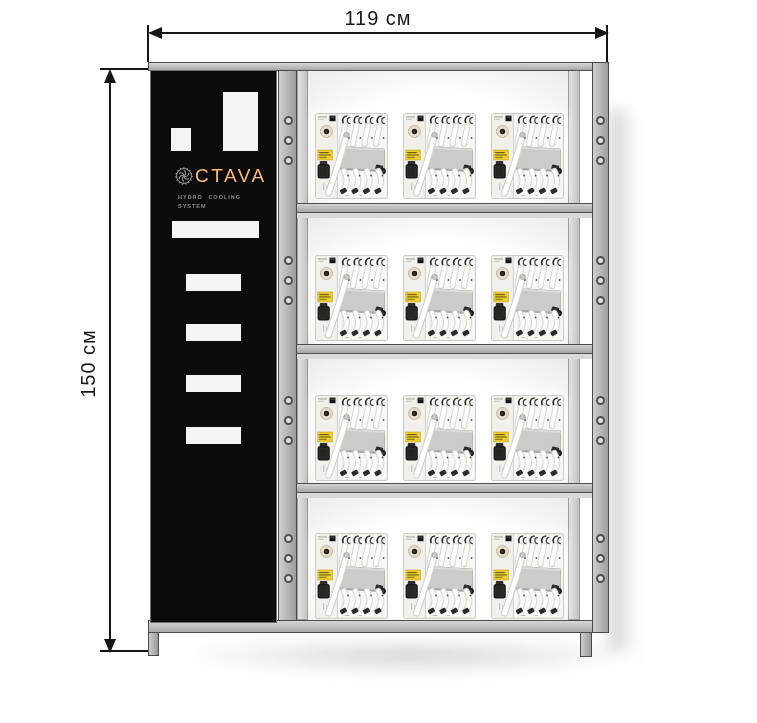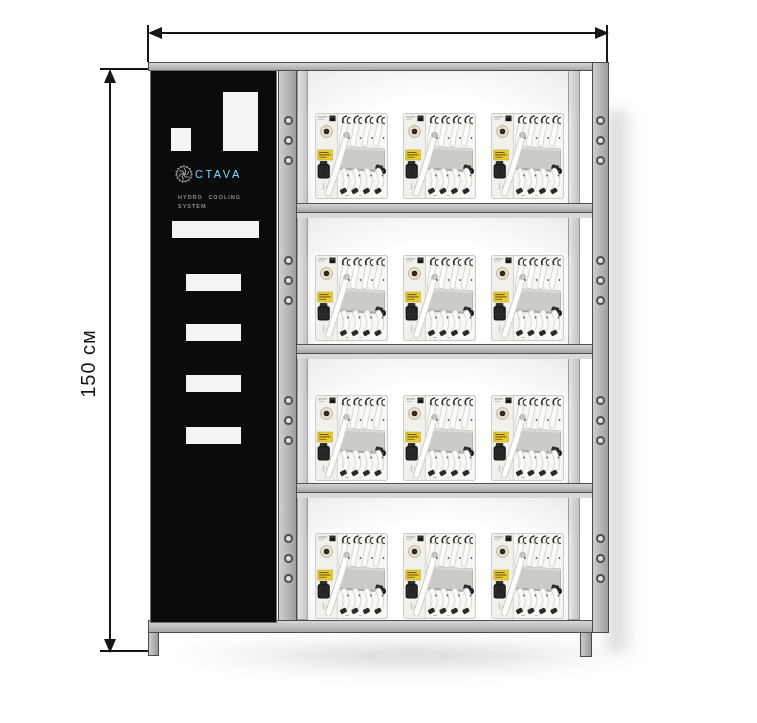--- a/index.html
+++ b/index.html
@@ -37,37 +37,38 @@
   .post-inner-right{left:568px;top:70px;width:12px;height:550px;}
   .leg{position:absolute;background:linear-gradient(to right,#cccccc,#9a9a9a);border:1px solid #4a4a4a;box-sizing:border-box;z-index:1;}
   .leg-left{left:148px;top:631px;width:11px;height:25px;}
   .leg-right{left:580px;top:631px;width:12px;height:26px;}
   .bay{position:absolute;left:297px;width:281px;z-index:1;background:radial-gradient(ellipse at 50% 60%, #ffffff 48%, #eaeaea 100%);}
   .hole{position:absolute;width:9px;height:9px;border-radius:50%;background:#dedede;border:2px solid #4f4f4f;box-sizing:border-box;z-index:6;}
   
   .panel{position:absolute;left:150px;top:70px;width:127px;height:553px;background:#0b0b0b;border:1px solid #6e6e6e;box-sizing:border-box;z-index:6;}
   .cutout{position:absolute;background:#f4f4f4;}
   .logo-row{position:absolute;left:24px;top:94px;display:flex;align-items:center;gap:2px;}
-  .logo-text{color:#7dd3fc;font-size:11px;letter-spacing:2.5px;font-weight:400;}
+  .logo-text{color:#fdba74;font-size:19px;letter-spacing:2.5px;font-weight:400;}
   .tagline{position:absolute;left:27px;top:122px;color:#8d8d8d;font-size:5.5px;font-weight:bold;letter-spacing:1px;word-spacing:3px;line-height:1.7;}
   
   .shadow-right{position:absolute;left:609px;top:110px;width:28px;height:540px;
     background:linear-gradient(to right, rgba(110,110,110,0.35), rgba(255,255,255,0));filter:blur(7px);z-index:0;}
   .shadow-bottom{position:absolute;left:170px;top:645px;width:480px;height:30px;
     background:radial-gradient(ellipse at 50% 30%, rgba(120,120,120,0.35), rgba(255,255,255,0) 70%);filter:blur(8px);z-index:0;}
   .unit{position:absolute;z-index:3;filter:drop-shadow(0 0 7px rgba(255,255,255,1));}
 </style>
 </head>
 <body>
 
 <div class="canvas">
 
   <div class="shadow-right"></div>
   <div class="shadow-bottom"></div>
 
+  <div class="dim-label dim-label-top">119 см</div>
   <div class="dim-line-h"></div>
   <div class="arr arr-left"></div>
   <div class="arr arr-right"></div>
   <div class="tick tick-tl"></div>
   <div class="tick tick-tr"></div>
 
   <div class="dim-label dim-label-left">150 см</div>
   <div class="dim-line-v"></div>
   <div class="arr arr-up"></div>
   <div class="arr arr-down"></div>

